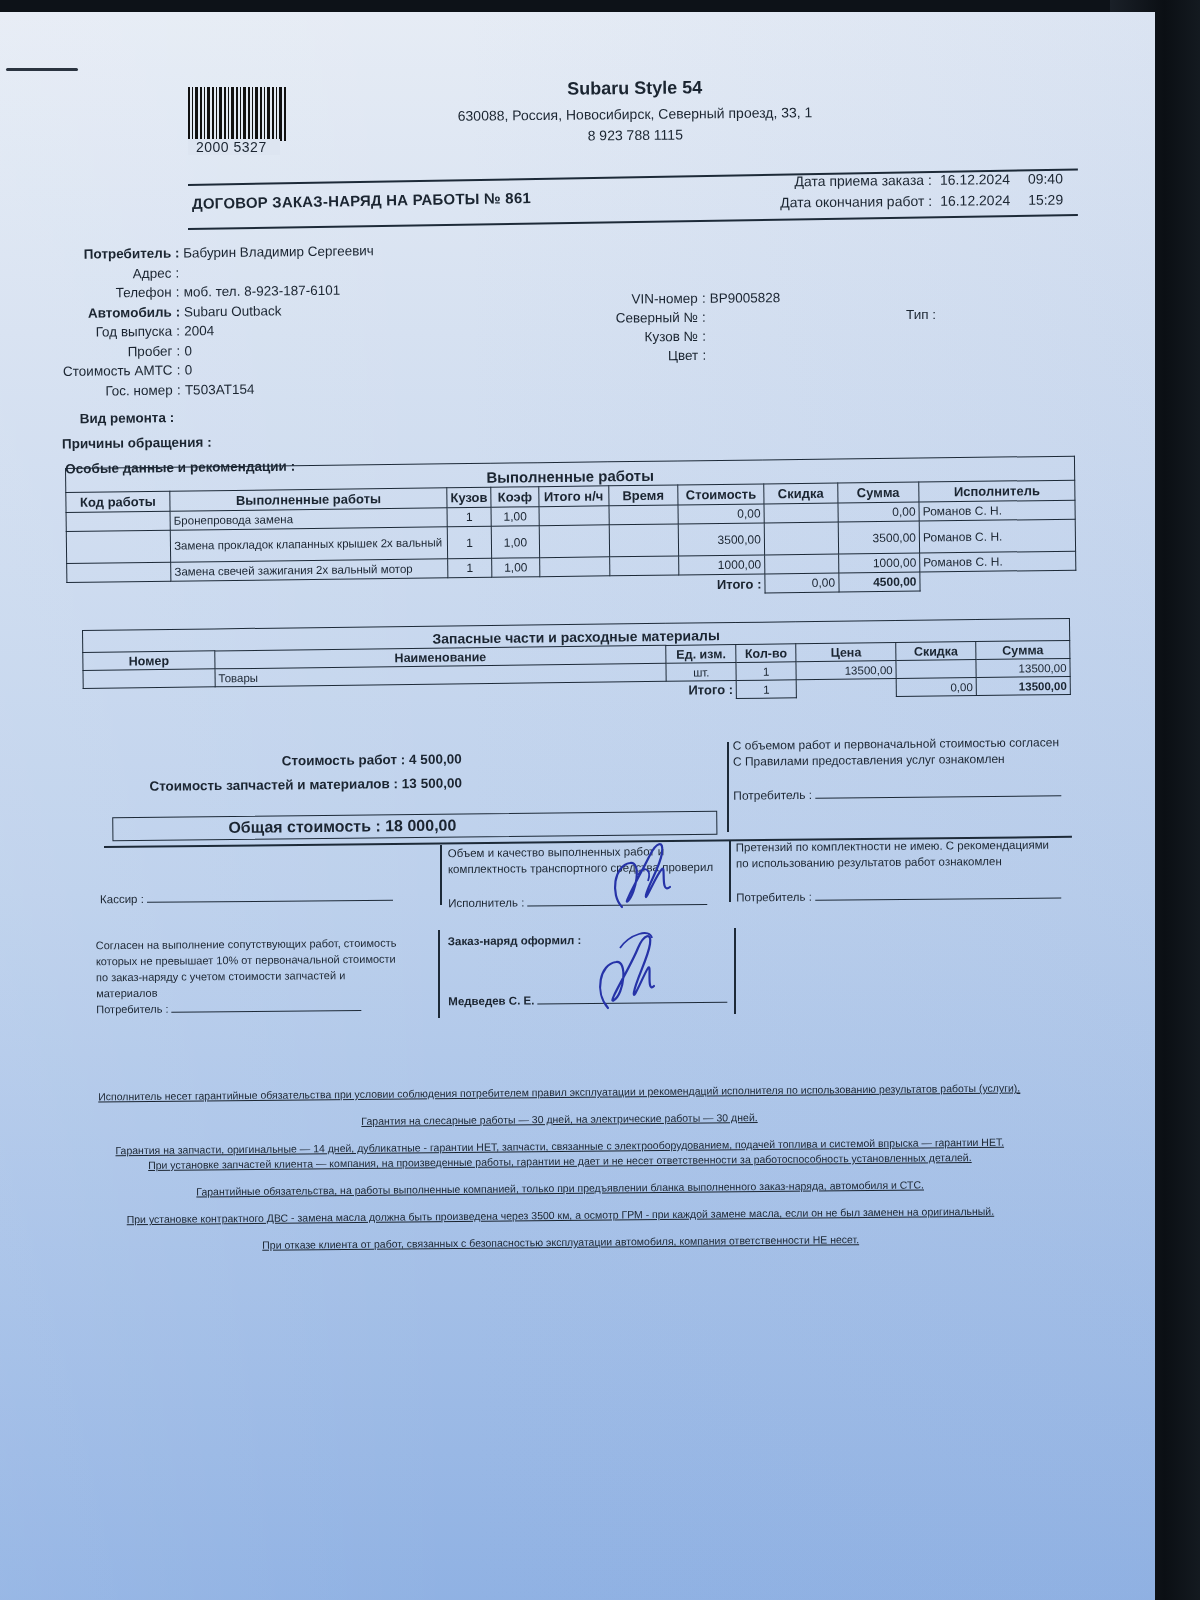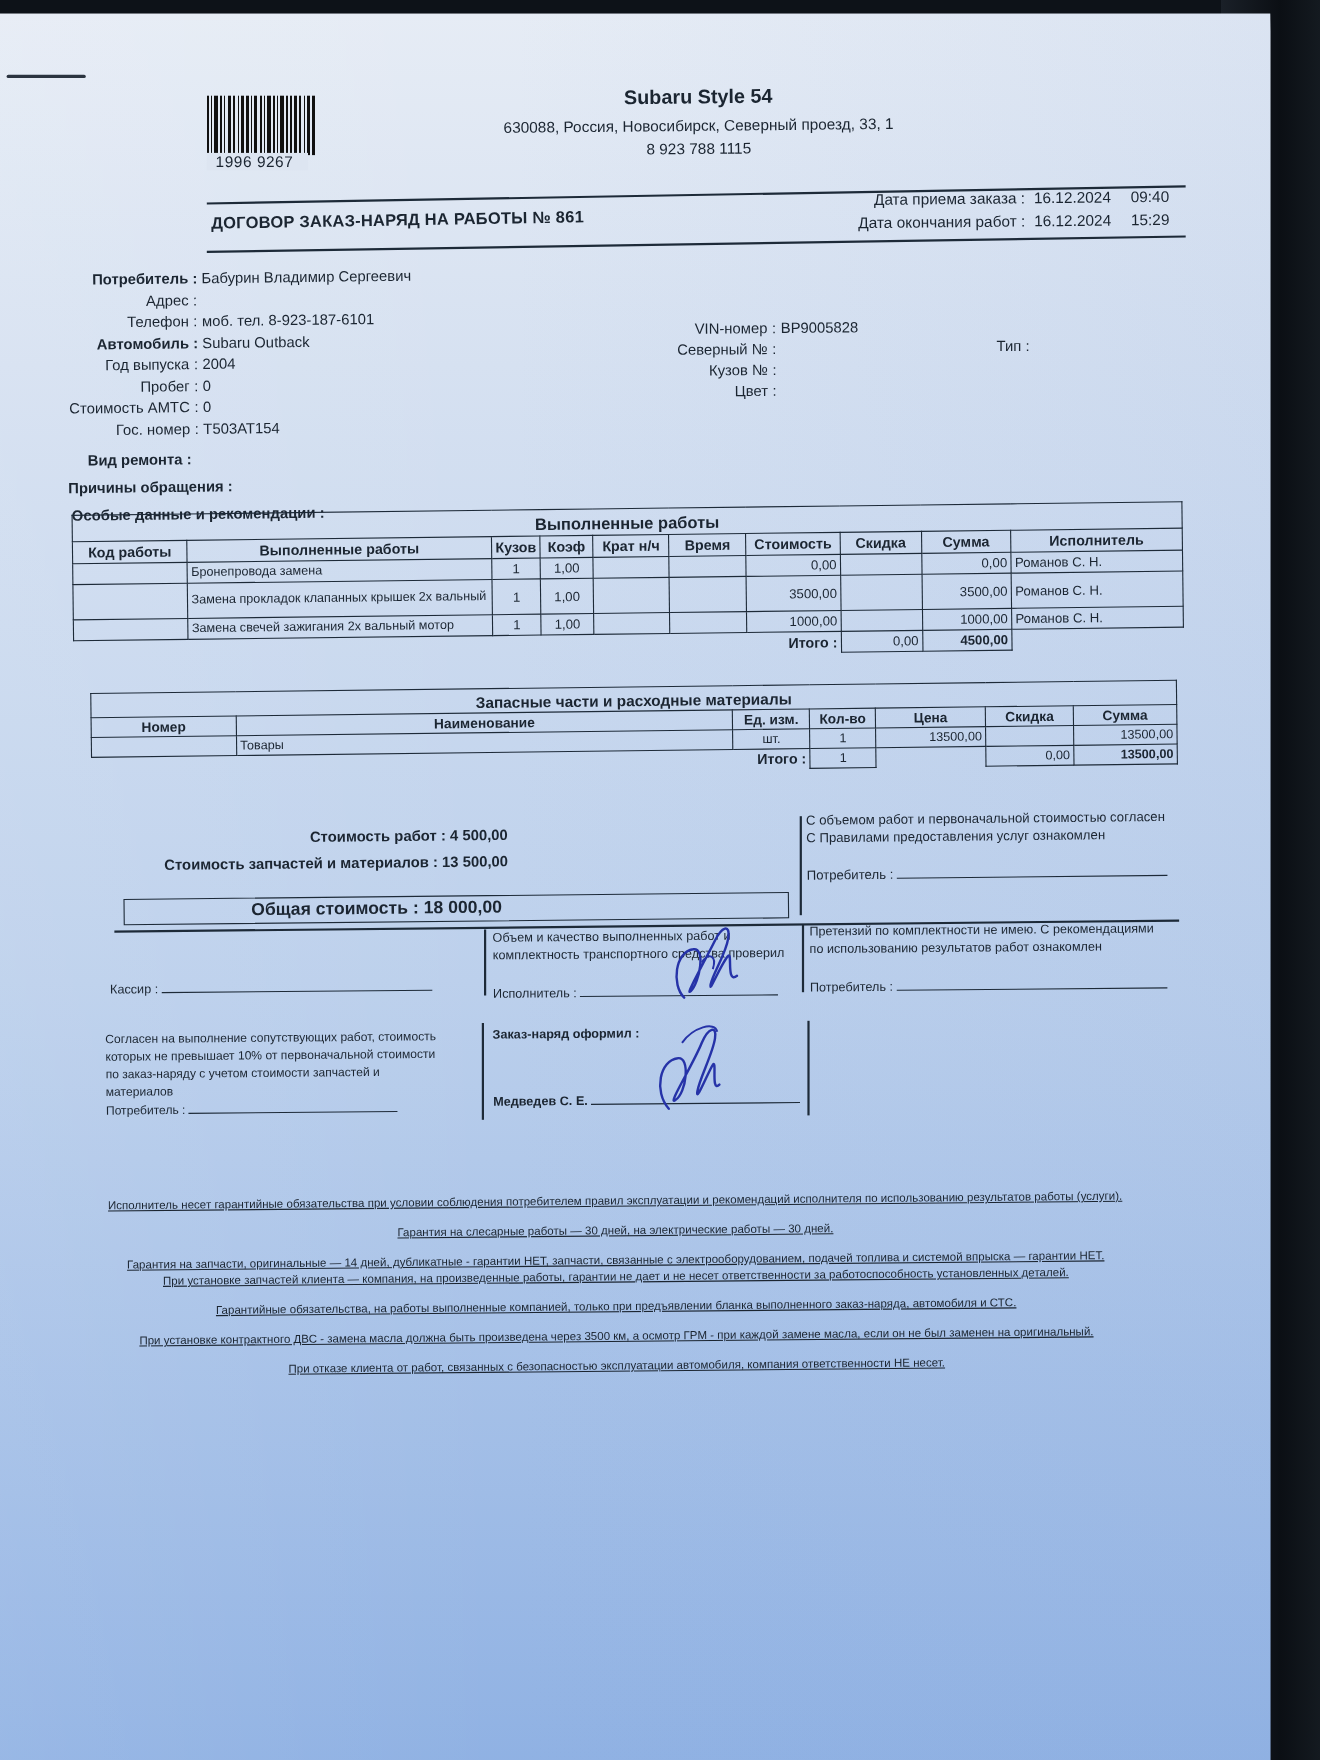--- a/index.html
+++ b/index.html
@@ -102,21 +102,21 @@
 <body>
 
 <div class="bg-dark-right"></div>
 <div class="paper"></div>
 
 <div class="content">
   <div class="pencil-mark"></div>
 
   <div class="barcode">
     <div class="barcode-bars"></div>
-    <div class="barcode-num">1996 9267</div>
+    <div class="barcode-num">2000 5327</div>
   </div>
   <div class="company">
     <div class="company-name">Subaru Style 54</div>
     <div class="company-addr">630088, Россия, Новосибирск, Северный проезд, 33, 1</div>
     <div class="company-phone">8 923 788 1115</div>
   </div>
 
   <div class="hr" style="left:188px; top:184px; width:890px; transform:rotate(-1deg);"></div>
   <div class="doc-title">ДОГОВОР ЗАКАЗ-НАРЯД НА РАБОТЫ № 861</div>
   <div class="dates">
@@ -220,21 +220,21 @@
     </colgroup>
     <tbody>
         <tr>
           <td colspan="10" class="cap">Выполненные работы</td>
         </tr>
     <tr>
       <th>Код работы</th>
       <th>Выполненные работы</th>
       <th>Кузов</th>
       <th>Коэф</th>
-      <th>Крат н/ч</th>
+      <th>Итого н/ч</th>
       <th>Время</th>
       <th>Стоимость</th>
       <th>Скидка</th>
       <th>Сумма</th>
       <th>Исполнитель</th>
     </tr>
     <tr>
       <td></td>
       <td class="desc">Бронепровода замена</td>
       <td class="ctr">1</td>

